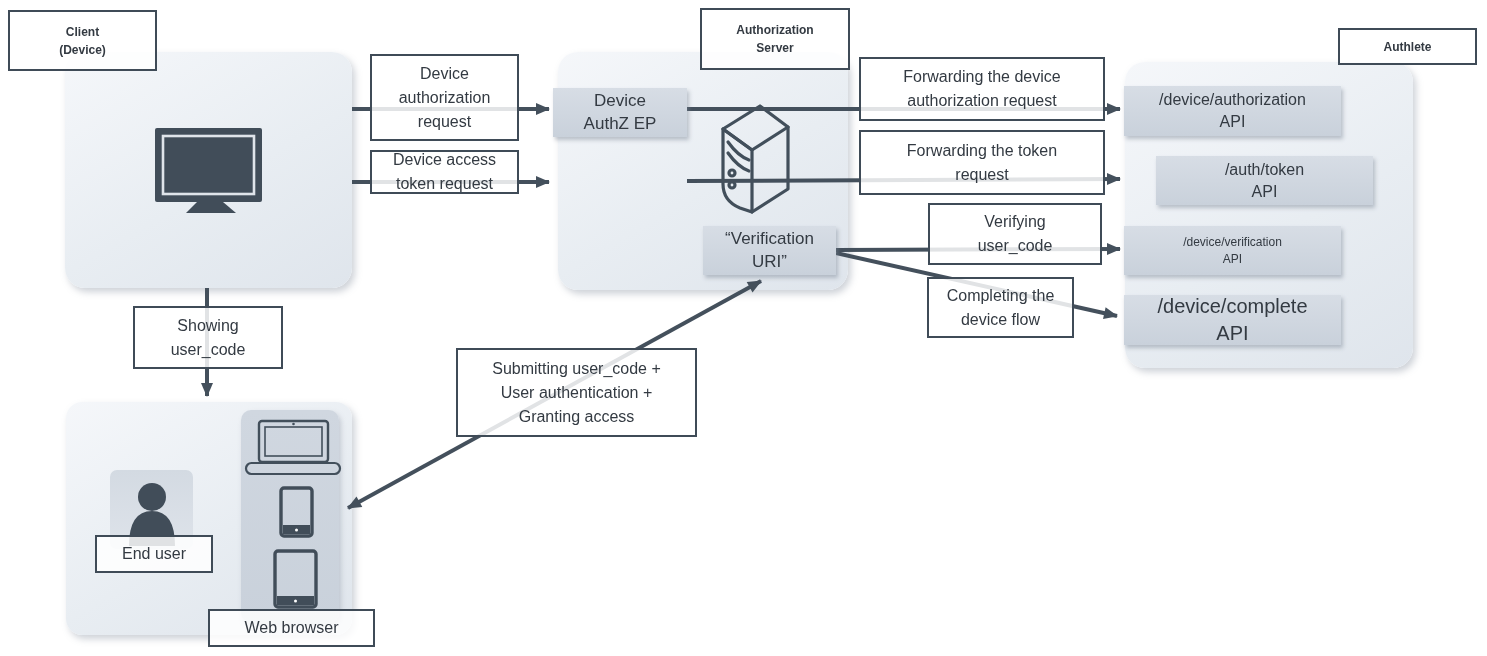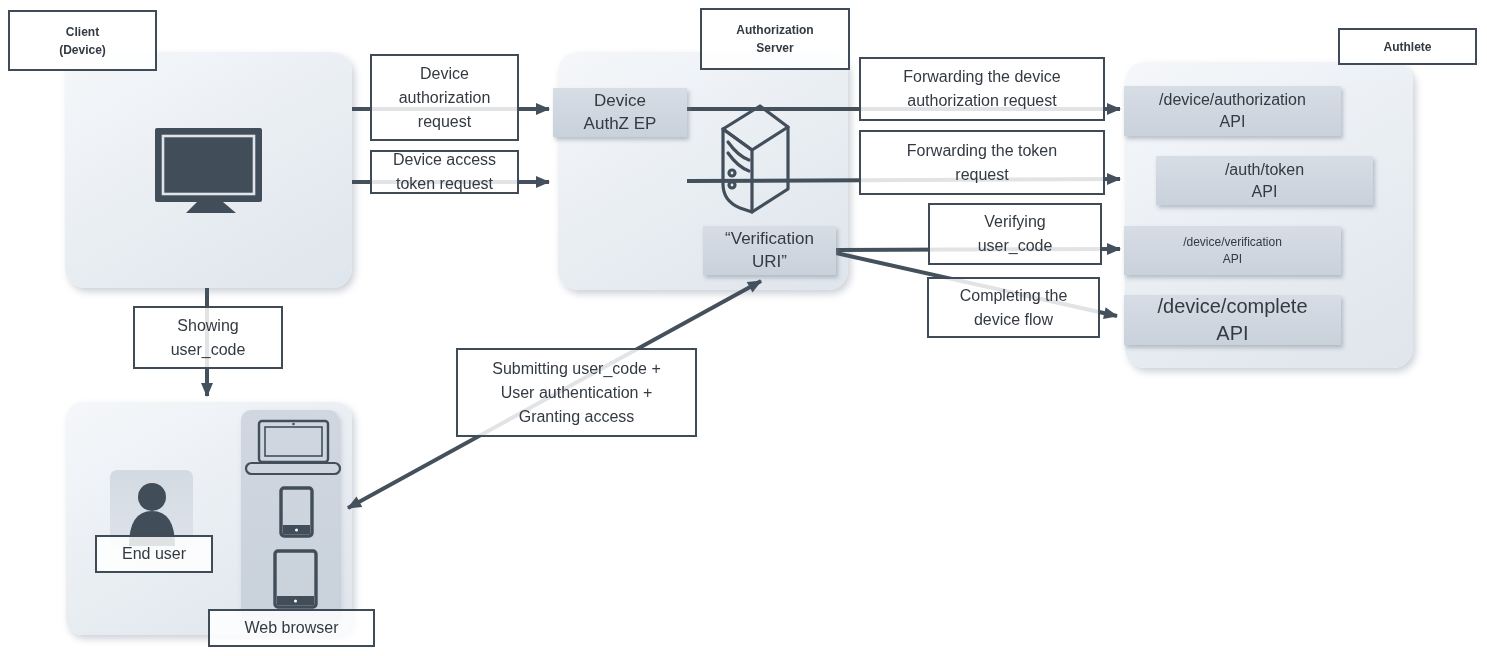--- a/index.html
+++ b/index.html
@@ -165,21 +165,21 @@
 authorization request</span>
   </div>
   <div class="lbl" style="left:859px;top:130px;width:246px;height:65px">
     <span>Forwarding the token
 request</span>
   </div>
   <div class="lbl" style="left:928px;top:203px;width:174px;height:62px">
     <span>Verifying
 user_code</span>
   </div>
-  <div class="lbl" style="left:927px;top:277px;width:173px;height:61px">
+  <div class="lbl" style="left:927px;top:277px;width:147px;height:61px">
     <span>Completing the
 device flow</span>
   </div>
   <div class="lbl" style="left:133px;top:306px;width:150px;height:63px">
     <span>Showing
 user_code</span>
   </div>
   <div class="lbl" style="left:456px;top:348px;width:241px;height:89px">
     <span>Submitting user_code +
 User authentication +

